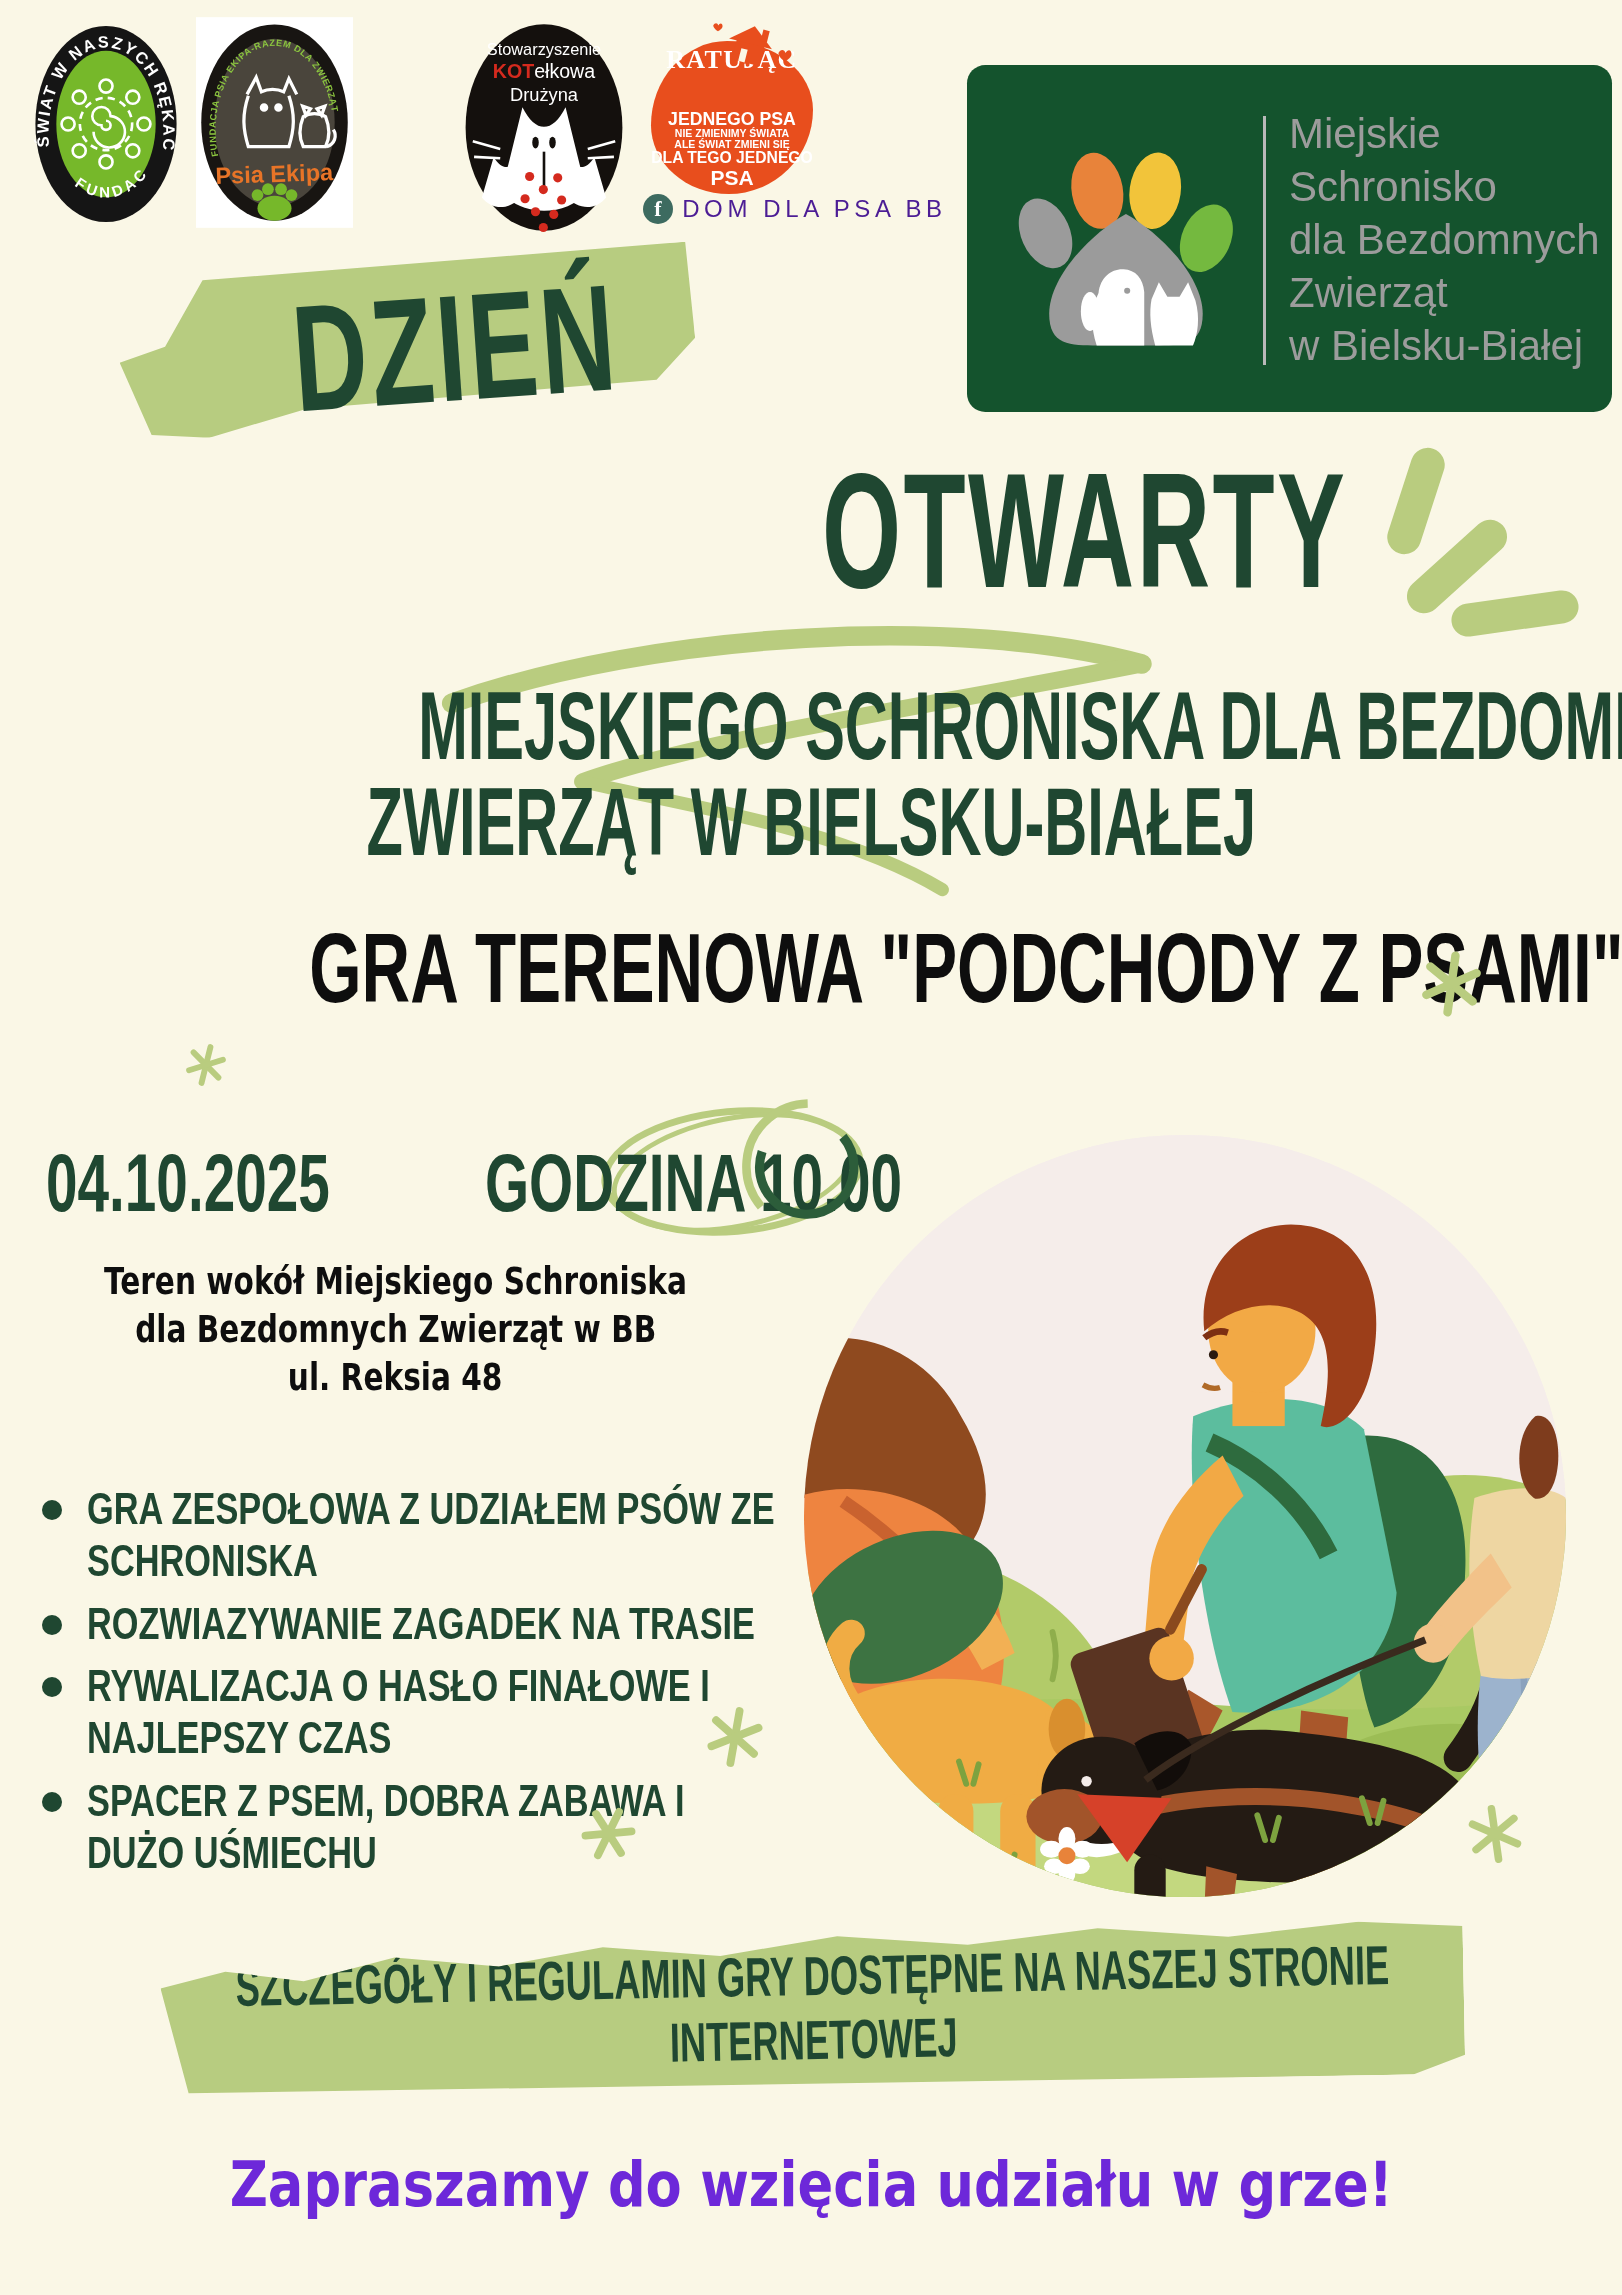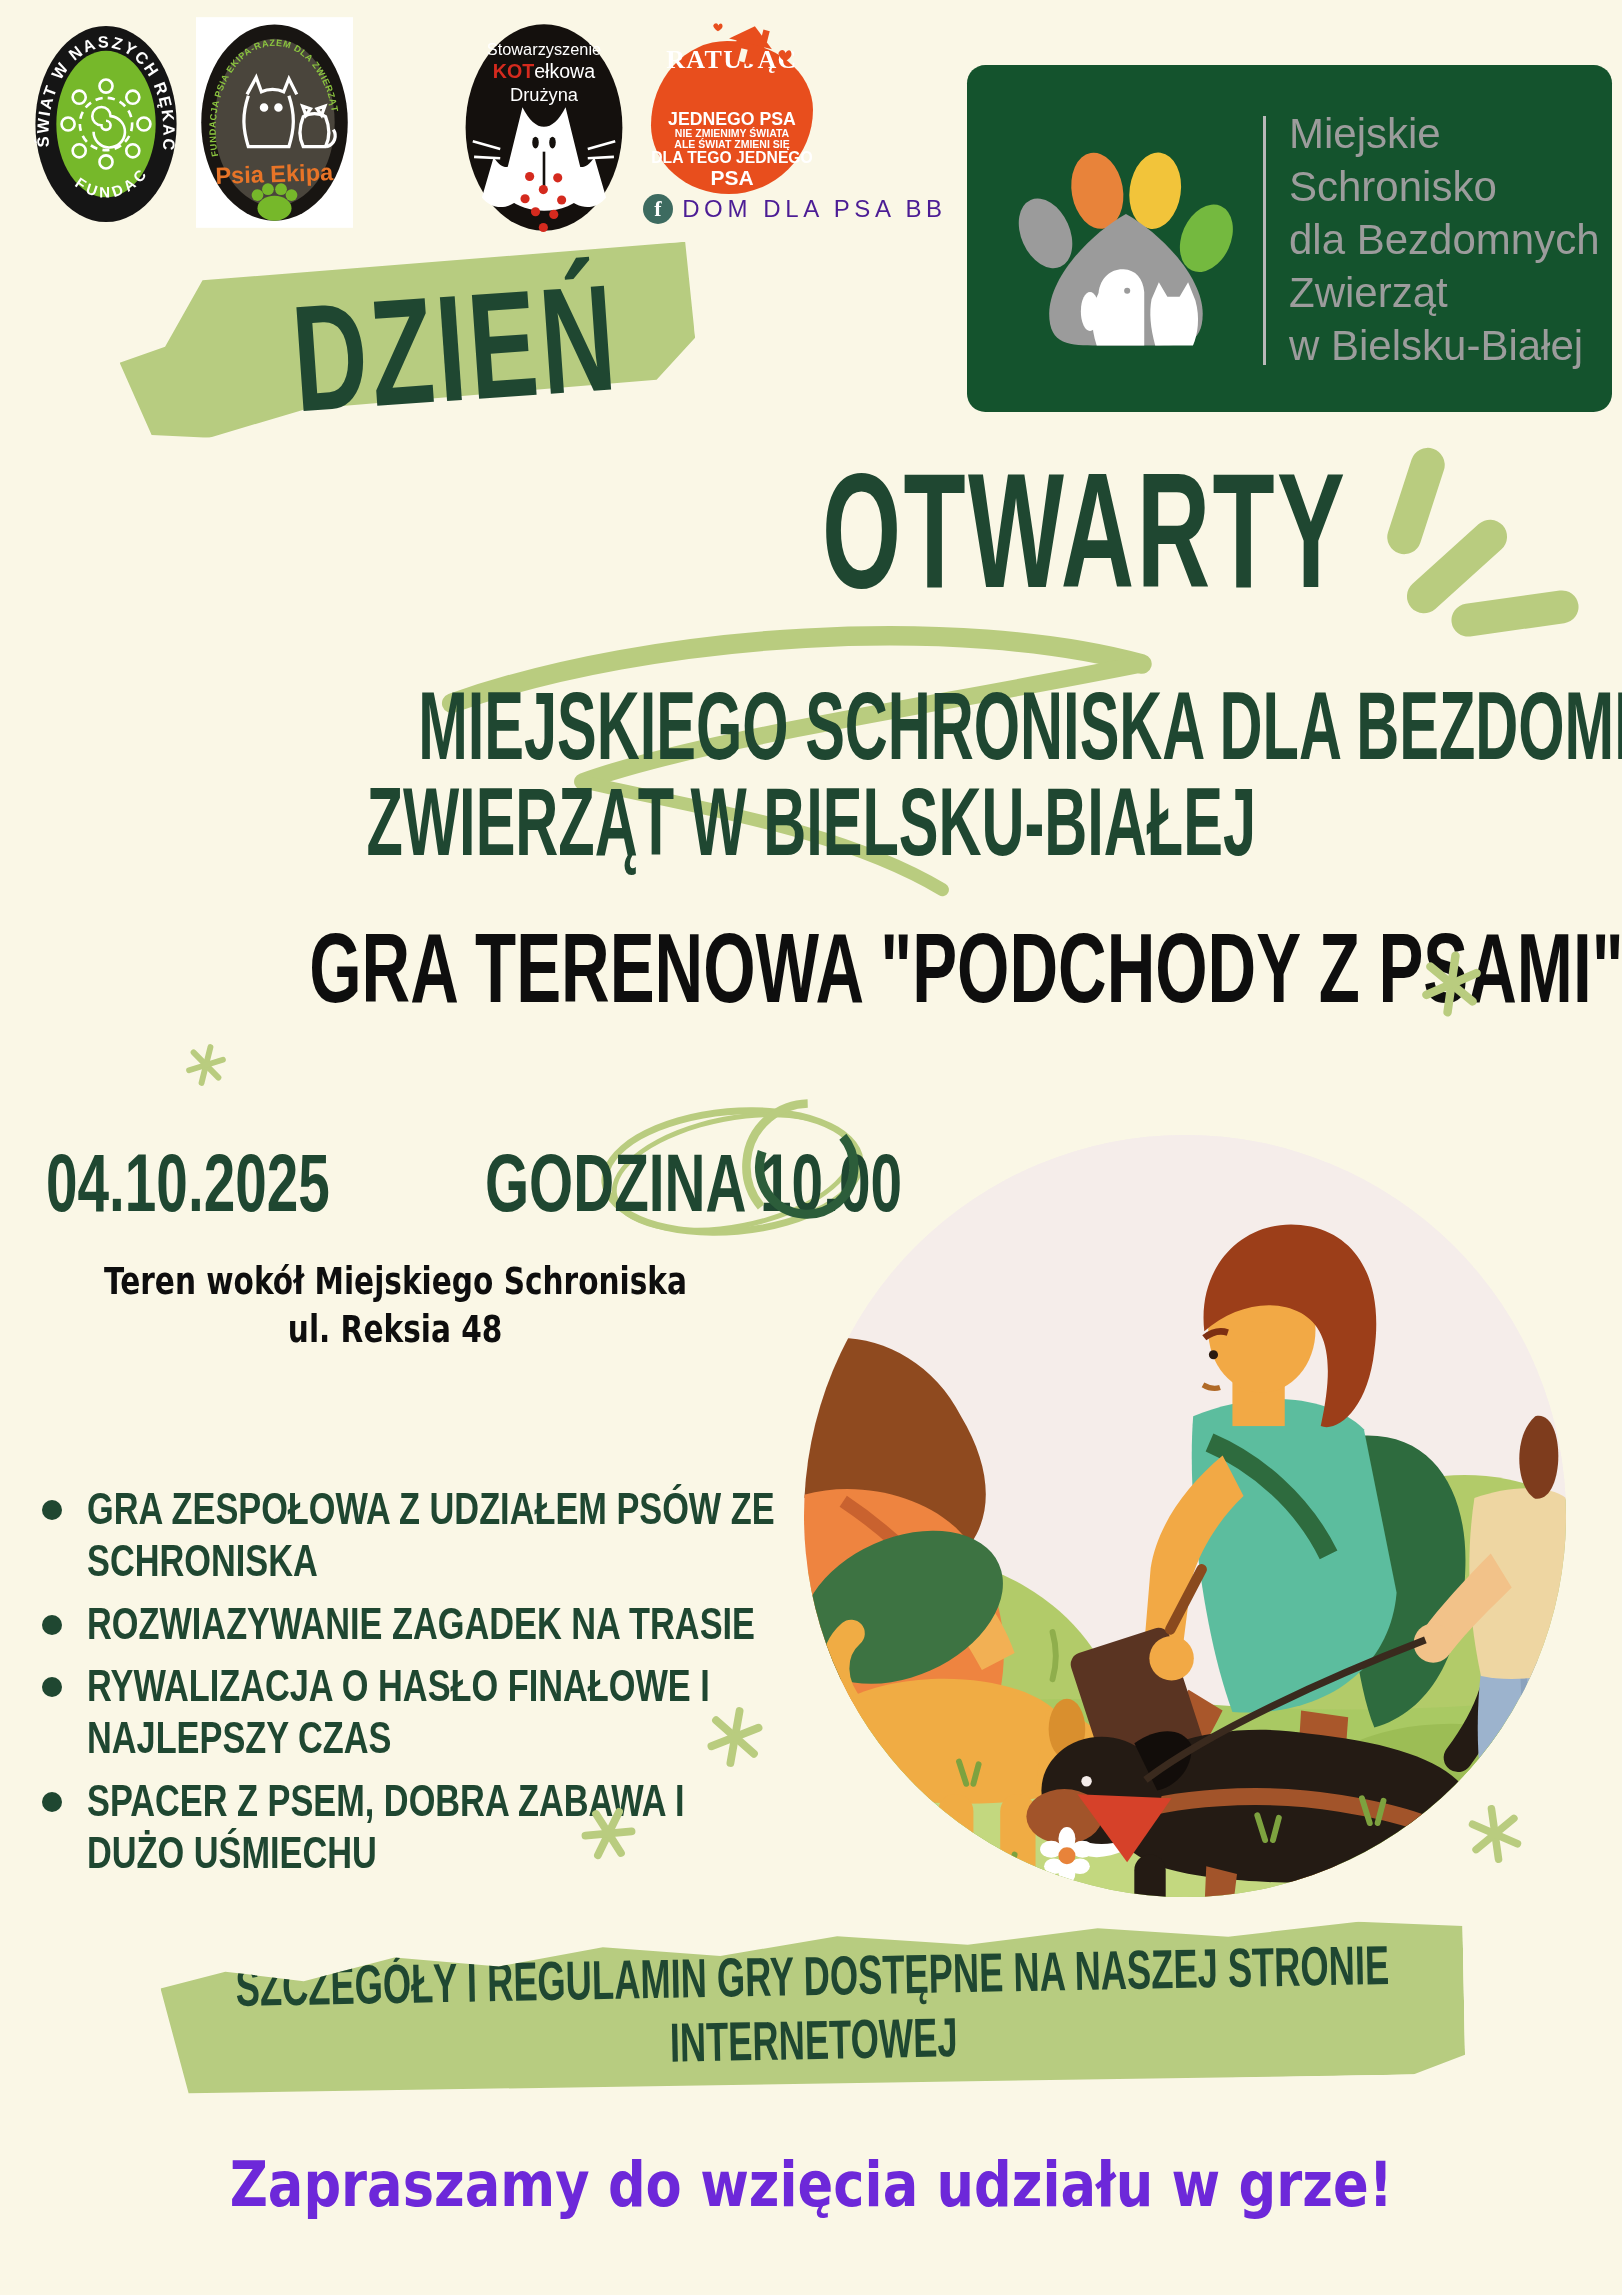--- a/index.html
+++ b/index.html
@@ -281,20 +281,21 @@
 
   <div class="abs time-oval" style="left:601px; top:1108px; width:249px; height:113px; transform:rotate(-5deg);"></div>
   <div class="abs time-oval" style="left:610px; top:1116px; width:236px; height:103px; transform:rotate(-11deg); border-width:5.2px;"></div>
   <div class="abs date-row dark">
     <span class="cond-l" style="--sx:.7">04.10.2025</span>
     <span class="cond-l" style="--sx:.7">GODZINA 10.00</span>
   </div>
 
   <div class="abs loc-block">
     <div><span class="cond" style="--sx:.8">Teren wokół Miejskiego Schroniska</span></div>
+    <div><span class="cond" style="--sx:.8">dla Bezdomnych Zwierząt w BB</span></div>
     <div><span class="cond" style="--sx:.8">ul. Reksia 48</span></div>
   </div>
 
   <ul class="abs bullets">
     <li>
       <span class="dot"></span>
       <span class="btxt cond-l" style="--sx:.78">
         <span>GRA ZESPOŁOWA Z UDZIAŁEM PSÓW ZE</span>
         <span>SCHRONISKA</span>
       </span>

